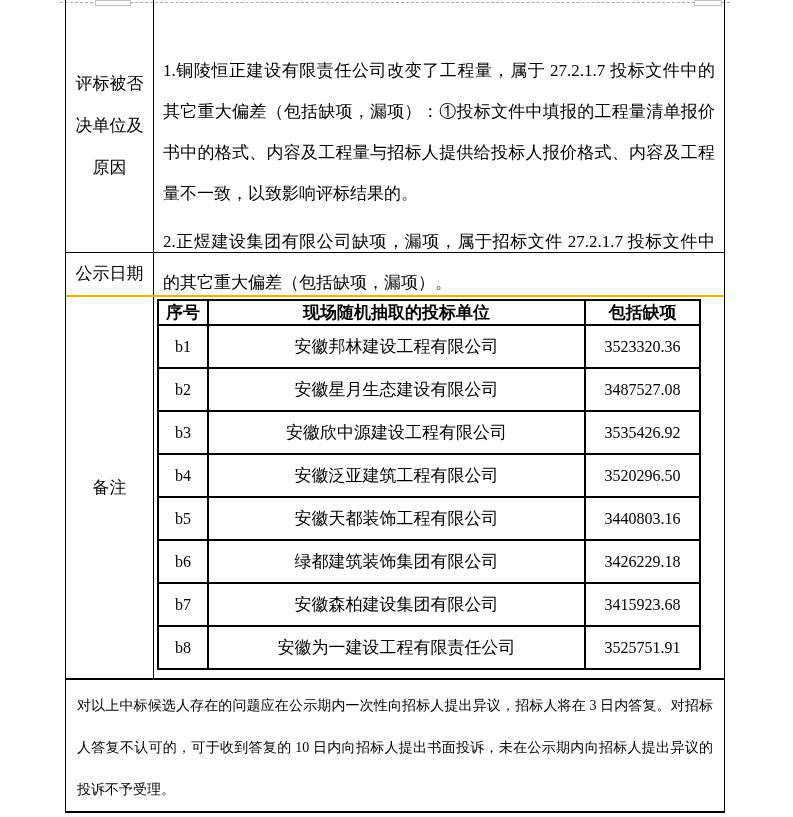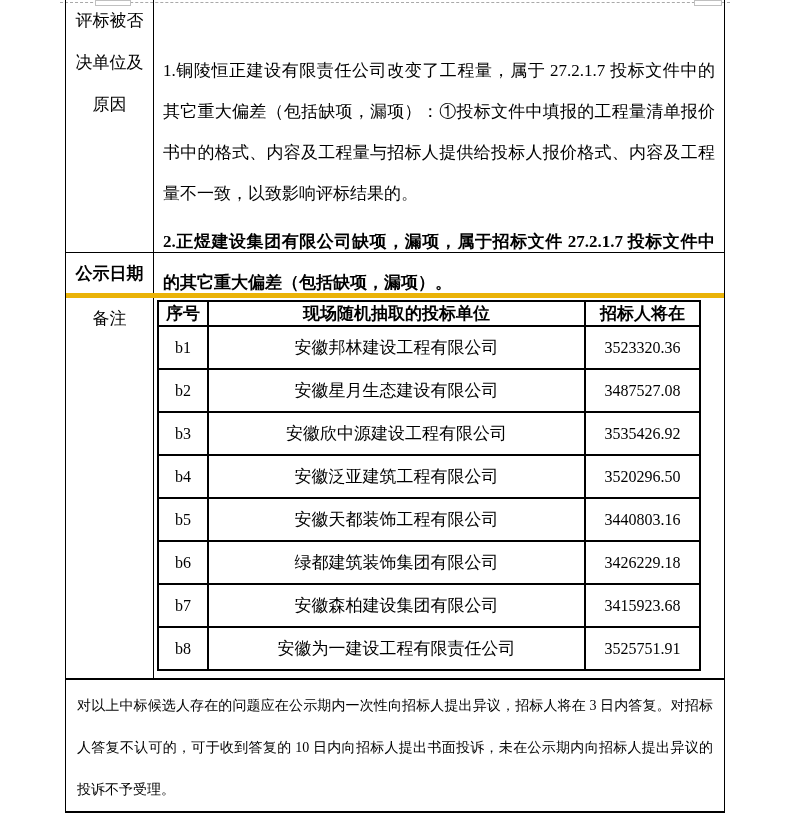--- a/index.html
+++ b/index.html
@@ -38,49 +38,49 @@
     width: 660px;
     height: 813px;
     border-left: 1px solid #000;
     border-right: 1px solid #000;
     border-bottom: 2px solid #000;
     display: flex;
     flex-direction: column;
   }
   .row { display: flex; }
   .row-reject   { height: 253px; border-bottom: 1px solid #000; }
-  .row-date     { height: 45px;  border-bottom: 5px solid #eab308; font-weight: bold; }
+  .row-date     { height: 45px;  border-bottom: 2px solid #eab308; }
   .row-remarks  { height: 390px; border-bottom: 2px solid #000; }
   .row-objection{ flex: 1; }
 
   .label-cell {
     width: 88px;
     flex: 0 0 88px;
     border-right: 1px solid #000;
     display: flex;
-    align-items: flex-start;
+    align-items: center;
     justify-content: center;
     text-align: center;
     font-size: 17px;
     line-height: 42px;
   }
   .label-cell .label-text { display: inline-block; max-width: 78px; }
 
   .content-cell { flex: 1; min-width: 0; }
 
   .paragraph-cell {
     padding: 2px 9px 0 9px;
     font-size: 17px;
     line-height: 41px;
     text-align: justify;
     text-justify: inter-ideograph;
     margin-top: 48px;
   }
   .paragraph-cell p { margin: 0; }
-  .paragraph-cell p + p { margin-top: 7px; font-weight: bold; }
+  .paragraph-cell p + p { margin-top: 7px; }
 
   .date-cell {
     display: flex;
     align-items: center;
     justify-content: center;
     font-size: 17px;
     letter-spacing: 0.5px;
   }
 
   .remarks-cell { position: relative; }
@@ -151,21 +151,21 @@
         <table class="bid-table">
           <colgroup>
             <col class="col-seq">
               <col class="col-company">
               <col class="col-price">
           </colgroup>
           <thead>
             <tr>
               <th>序号</th>
               <th>现场随机抽取的投标单位</th>
-              <th>招标人将在</th>
+              <th>包括缺项</th>
             </tr>
           </thead>
           <tbody>
             <tr>
               <td class="seq-cell">b1</td>
               <td>安徽邦林建设工程有限公司</td>
               <td class="price-cell">3523320.36</td>
             </tr>
             <tr>
               <td class="seq-cell">b2</td>

